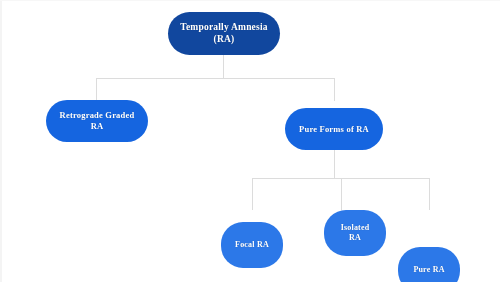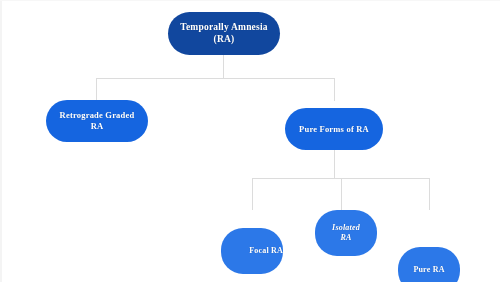--- a/index.html
+++ b/index.html
@@ -98,25 +98,25 @@
 
   <div class="node lvl2" style="left:46px; top:100px; width:102px; height:42px;">
     <span class="label">Retrograde Graded
 RA</span>
   </div>
 
   <div class="node lvl2" style="left:285px; top:108px; width:98px; height:42px;">
     <span class="label">Pure Forms of RA</span>
   </div>
 
-  <div class="node lvl3" style="left:221px; top:228px; width:62px; height:46px;justify-content:flex-end;">
+  <div class="node lvl3" style="left:221px; top:222px; width:62px; height:46px;">
     <span class="label">Focal RA</span>
   </div>
 
-  <div class="node lvl3" style="left:315px; top:210px; width:62px; height:46px;font-style:italic;">
+  <div class="node lvl3" style="left:324px; top:210px; width:62px; height:46px;">
     <span class="label">Isolated
 RA</span>
   </div>
 
   <div class="node lvl3" style="left:398px; top:210px; width:62px; height:46px;margin-top:37px;">
     <span class="label">Pure RA</span>
   </div>
 
 </div>
 

